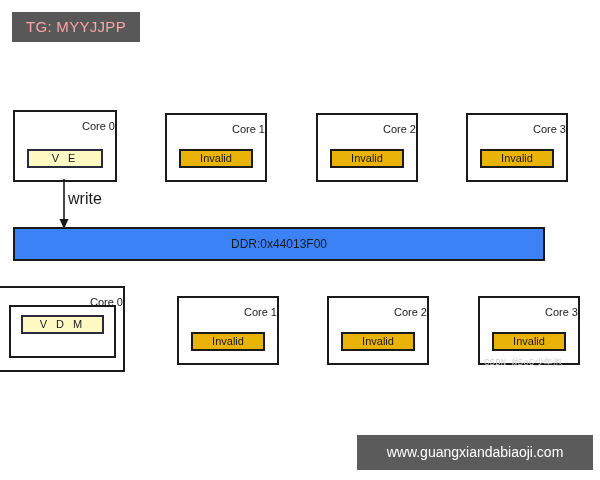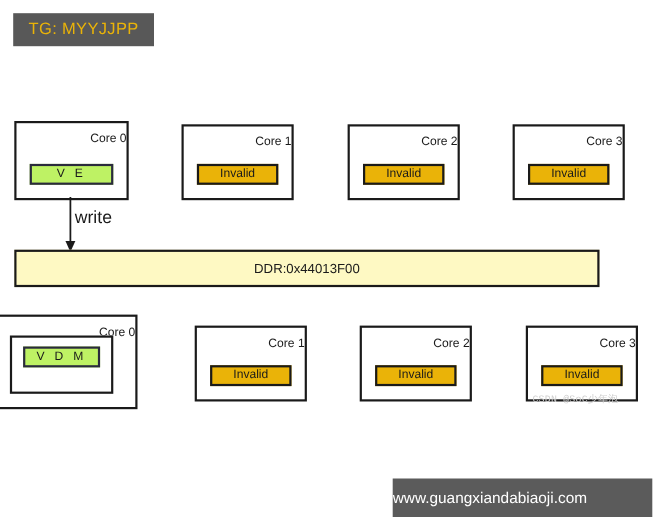--- a/index.html
+++ b/index.html
@@ -21,21 +21,21 @@
   }
 
   
   #tg-badge {
     position: absolute;
     left: 12px;
     top: 12px;
     width: 128px;
     height: 30px;
     background: #585858;
-    color: #eab308;
+    color: #fca5a5;
     font-size: 15px;
     line-height: 30px;
     text-align: center;
     letter-spacing: 0.3px;
     white-space: nowrap;
   }
 
   
   .core-box {
     position: absolute;
@@ -62,41 +62,41 @@
     box-sizing: border-box;
     border: 2px solid #1a1a1a;
     background: #eab308;
     font-size: 11px;
     line-height: 15px;
     text-align: center;
     color: #1a1a1a;
     white-space: nowrap;
   }
   .state-chip.valid {
-    background: #bef264;
+    background: #fef9c3;
     border-color: #2a2a3d;
     letter-spacing: 3px;
   }
 
   
   .core-outer {
     position: absolute;
     background: #ffffff;
     border: 2px solid #1a1a1a;
     box-sizing: border-box;
   }
 
   
   #ddr-bar {
     position: absolute;
     left: 13px;
     top: 227px;
     width: 532px;
     height: 34px;
-    background: #fef9c3;
+    background: #3b82f6;
     border: 2px solid #1a1a1a;
     box-sizing: border-box;
     color: #1a1a1a;
     font-size: 12px;
     line-height: 30px;
     text-align: center;
     white-space: nowrap;
   }
 
   
@@ -130,21 +130,21 @@
   #url-banner {
     position: absolute;
     left: 357px;
     top: 435px;
     width: 236px;
     height: 35px;
     background: #5b5b5b;
     color: #ffffff;
     font-size: 14px;
     line-height: 35px;
-    text-align: left;
+    text-align: center;
     white-space: nowrap;
   }
 </style>
 </head>
 <body>
 
 <div id="canvas">
 
   <div id="tg-badge">TG: MYYJJPP</div>
 
@@ -172,21 +172,21 @@
     <line x1="18" y1="0" x2="18" y2="42" stroke="#1a1a1a" stroke-width="1.6"></line>
     <polygon points="18,50 13.5,40 22.5,40" fill="#1a1a1a"></polygon>
   </svg>
   <div id="write-label">write</div>
 
   <div id="ddr-bar">DDR:0x44013F00</div>
 
   <div class="core-outer" style="left:-3px; top:286px; width:128px; height:86px;">
     <div class="core-label">Core 0</div>
   </div>
-  <div class="core-box" style="left:9px; top:305px; width:94px; height:53px;padding-left:40px;">
+  <div class="core-box" style="left:9px; top:305px; width:107px; height:53px;padding-left:40px;">
     <div class="state-chip valid" style="left:10px; right:10px; top:8px; bottom:auto;">V D M</div>
   </div>
 
   <div class="core-box" style="left:177px; top:296px; width:102px; height:69px;">
     <div class="core-label">Core 1</div>
     <div class="state-chip">Invalid</div>
   </div>
 
   <div class="core-box" style="left:327px; top:296px; width:102px; height:69px;">
     <div class="core-label">Core 2</div>

